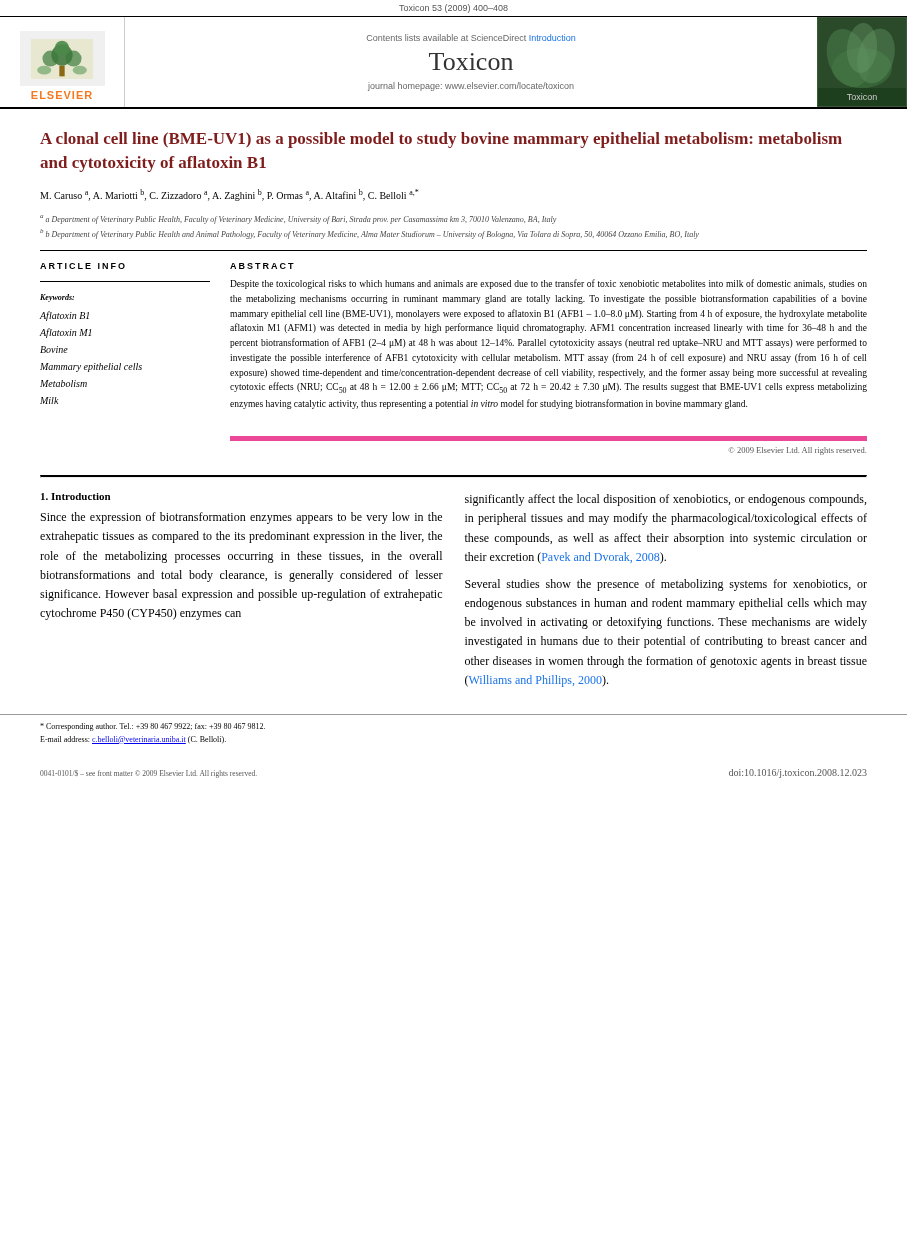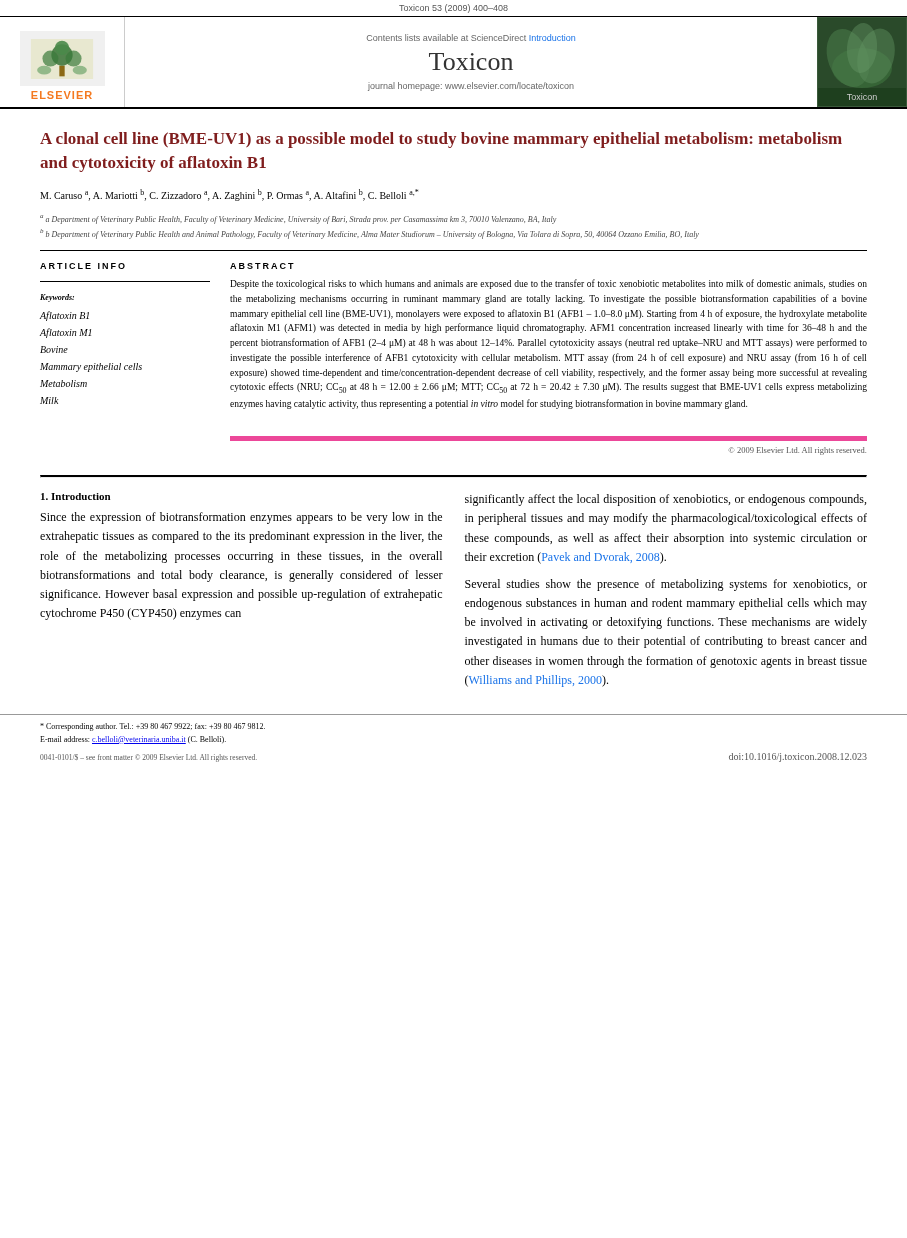--- a/index.html
+++ b/index.html
@@ -302,21 +302,21 @@
     .footnote-text {
       font-size: 8px;
       color: #000;
       line-height: 1.6;
     }
 
     .footer-bottom {
       display: flex;
       justify-content: space-between;
       align-items: flex-end;
-      margin-top: 4px;
+      margin-top: 20px;
     }
 
     .issn-text {
       font-size: 7.5px;
       color: #555;
     }
 
     .doi-text {
       font-size: 10px;
       color: #555;

